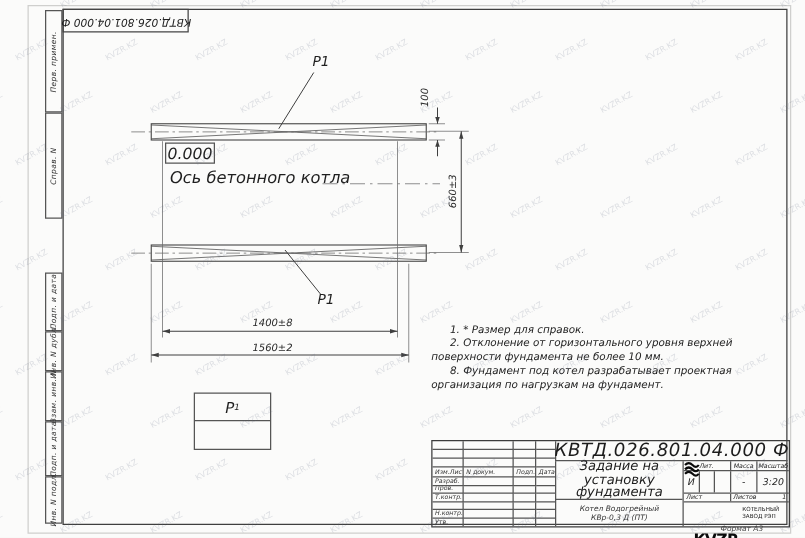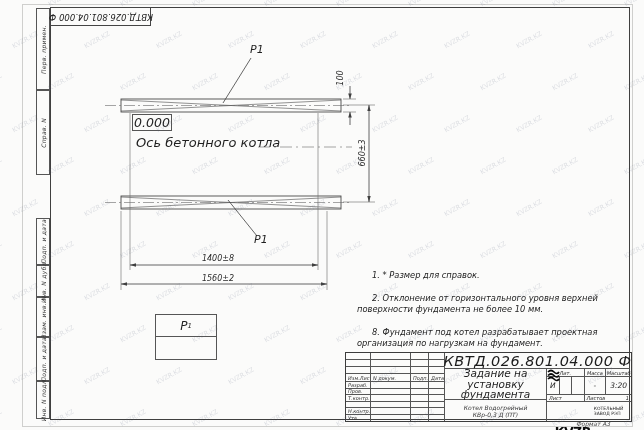--- a/index.html
+++ b/index.html
@@ -28,21 +28,21 @@
   #dim-1400{left:218px;top:258px;transform:translate(-50%,-50%);}
   #dim-1560{left:218px;top:278px;transform:translate(-50%,-50%);}
   
   #load-table{left:155px;top:314px;width:62px;height:46px;border:0.9px solid #555;box-sizing:border-box;}
   #load-table .cell{height:50%;display:flex;align-items:center;justify-content:center;box-sizing:border-box;}
   #load-table .cell.top{border-bottom:0.9px solid #555;font-size:12px;}
   #load-table sub{font-size:7px;}
   #load-table .cell.bottom{font-size:10.5px;}
   
   #notes{left:345px;top:258px;width:270px;font-size:8.3px;font-style:italic;color:#222;line-height:11px;}
-  #notes p{margin:12px;text-indent:15px;}
+  #notes p{margin:0;text-indent:15px;}
   .tb-cell{box-sizing:border-box;border-right:0.8px solid #555;border-bottom:0.8px solid #555;overflow:hidden;}
   #title-block{left:345px;top:352px;width:285px;height:68px;border:1.2px solid #3c3c3c;}
   .trow{display:flex;}
   .lseq .trow div{font-size:5px;font-style:italic;color:#333;display:flex;align-items:center;padding-left:2px;}
   .hdr div{justify-content:flex-start;}
   #designation-cell{position:absolute;left:98px;top:0;width:186px;height:16px;border-left:0.8px solid #555;border-bottom:0.8px solid #555;box-sizing:border-box;display:flex;align-items:center;justify-content:center;font-size:14.5px;font-style:italic;color:#1c1c1c;letter-spacing:0.5px;white-space:nowrap;}
   #name-cell{position:absolute;left:98px;top:16px;width:102px;height:31px;border-left:0.8px solid #555;border-bottom:0.8px solid #555;box-sizing:border-box;display:flex;flex-direction:column;align-items:center;justify-content:center;font-size:10.5px;font-style:italic;color:#1c1c1c;line-height:10.5px;}
   #product-cell{position:absolute;left:98px;top:47px;width:102px;height:21px;border-left:0.8px solid #555;box-sizing:border-box;display:flex;flex-direction:column;align-items:center;justify-content:center;font-size:6px;font-style:italic;color:#333;line-height:7px;}
   #lms{position:absolute;left:200px;top:16px;width:85px;height:52px;border-left:0.8px solid #555;box-sizing:border-box;font-style:italic;color:#222;}
   #lms .hrow{display:flex;height:8px;border-bottom:0.8px solid #555;box-sizing:border-box;font-size:5px;}

